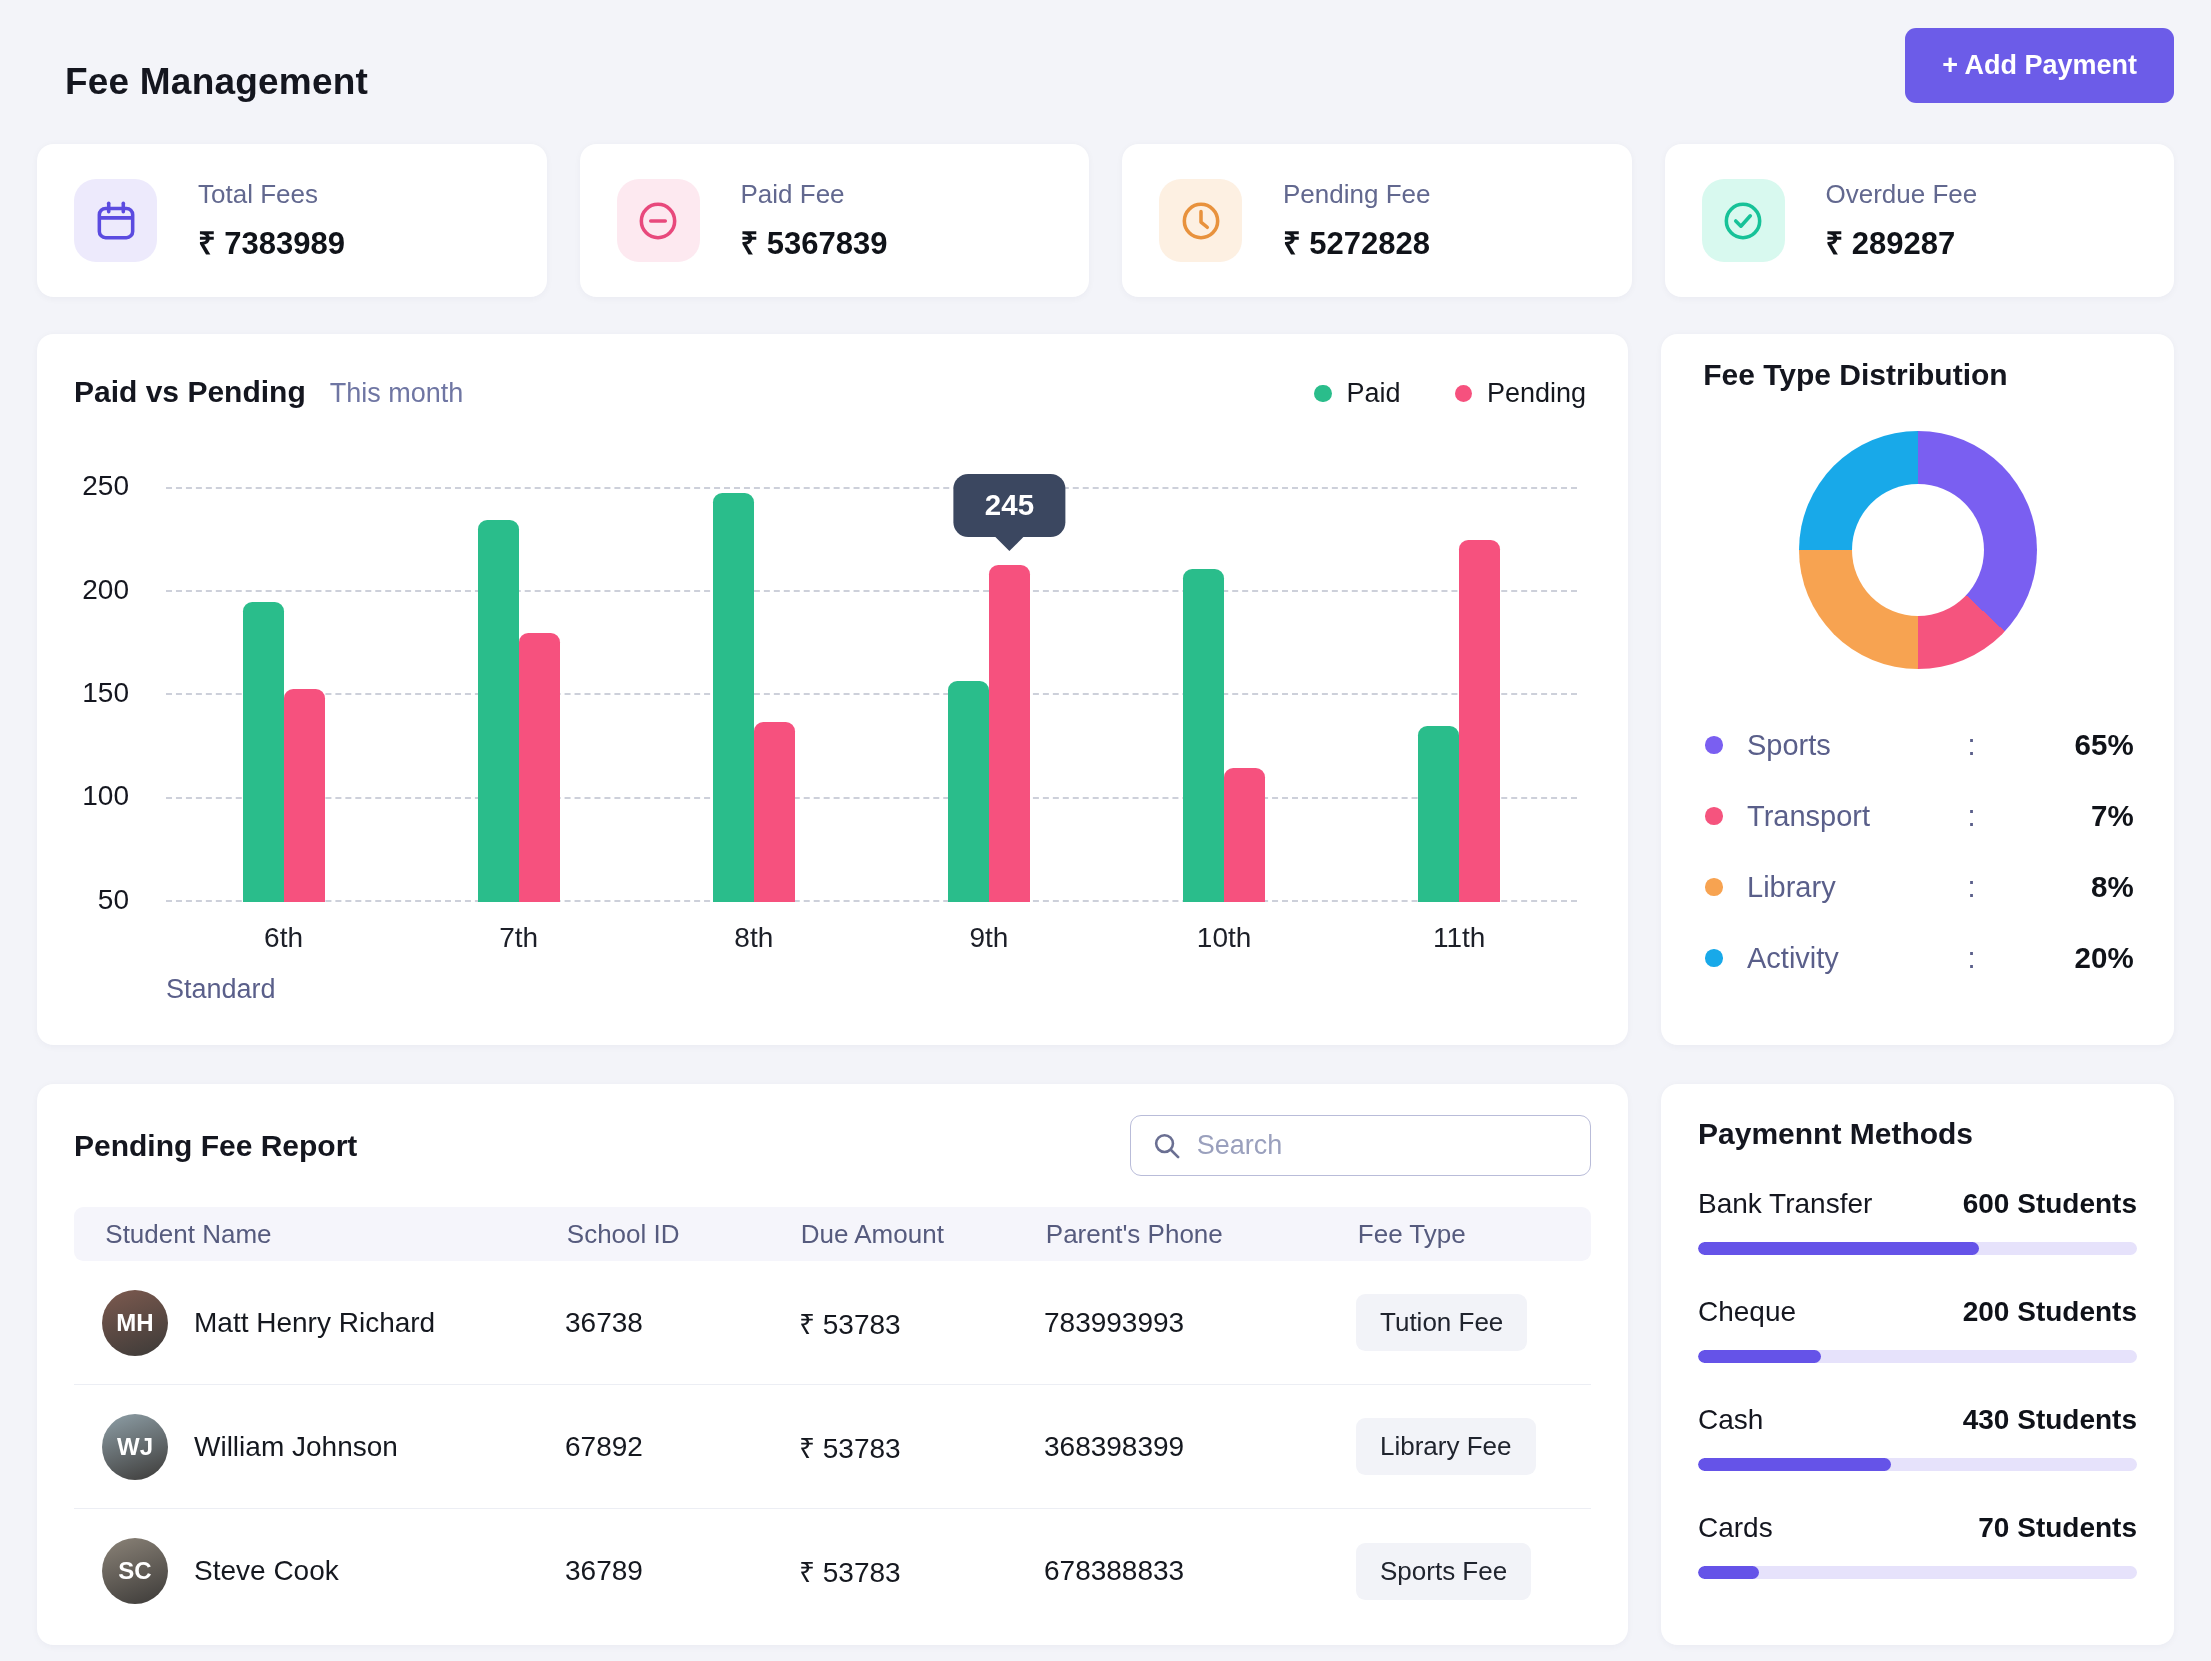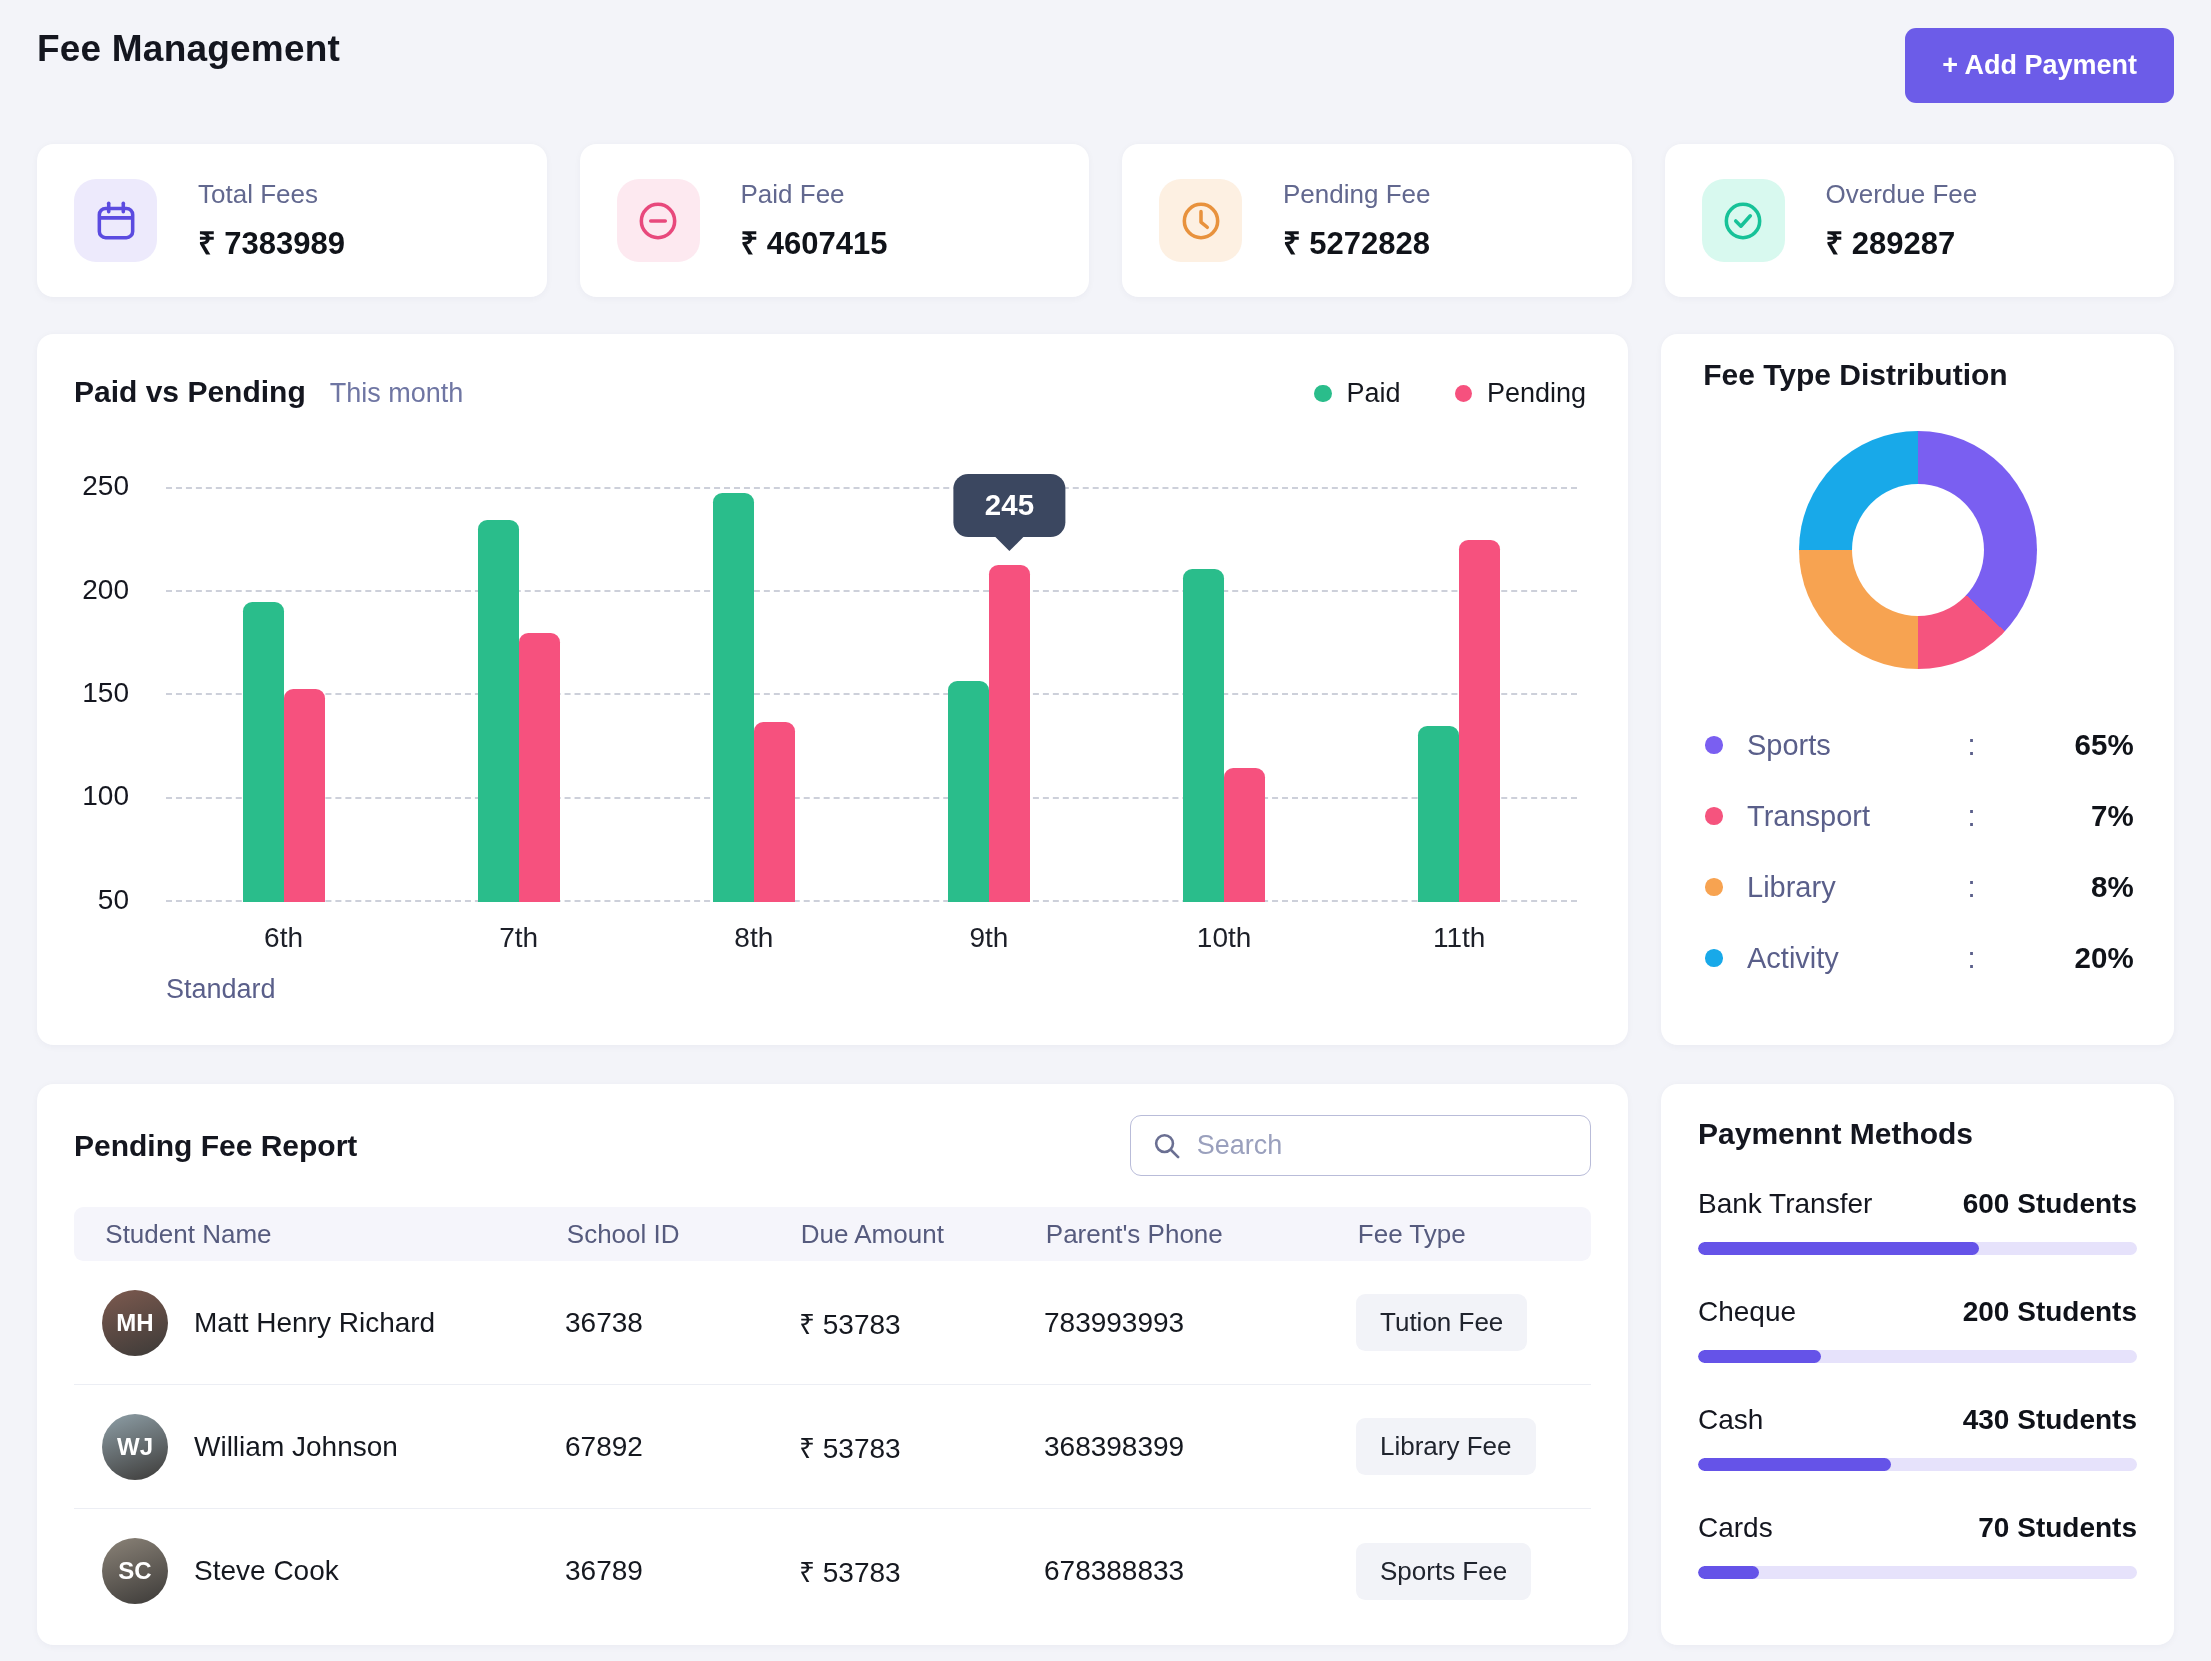--- a/index.html
+++ b/index.html
@@ -4,21 +4,21 @@
 <style>
   * { margin:0; padding:0; box-sizing:border-box; }
   html,body { width:2211px; height:1661px; }
   body {
     background:#f3f4f9;
     font-family:"Liberation Sans", sans-serif;
     color:#14161f;
     padding:28px 37px 31px 37px;
     overflow:hidden;
   }
-  .header { display:flex; justify-content:space-between; align-items:flex-start; margin-bottom:41px; }
+  .header { display:flex; justify-content:space-between; align-items:flex-end; margin-bottom:41px;margin-left:28px; }
   .page-title { font-size:37px; font-weight:bold; letter-spacing:0.2px; }
   .add-btn {
     background:#6c5ce8; color:#ffffff; border:none; border-radius:11px;
     font-size:27px; font-weight:600; padding:22px 37px; cursor:pointer;
     font-family:"Liberation Sans", sans-serif;
   }
   
   .stats-row { display:flex; gap:33px; }
   .stat-card {
     flex:1; background:#ffffff; border-radius:16.6px; height:153px;
@@ -122,21 +122,21 @@
     </div>
     <div class="stat-card">
       <div class="stat-icon" style="background: rgb(253, 233, 240); color: rgb(232, 73, 124);">
         <svg width="50" height="50" viewBox="0 0 48 48" fill="none" stroke="currentColor" stroke-width="3.4" stroke-linecap="round" stroke-linejoin="round">
           <circle cx="24" cy="24" r="16"></circle>
           <line x1="17" y1="24" x2="31" y2="24"></line>
         </svg>
       </div>
       <div>
         <div class="stat-label">Paid Fee</div>
-        <div class="stat-value">₹ 4607415</div>
+        <div class="stat-value">₹ 5367839</div>
       </div>
     </div>
     <div class="stat-card">
       <div class="stat-icon" style="background: rgb(253, 240, 226); color: rgb(232, 146, 61);">
         <svg width="50" height="50" viewBox="0 0 48 48" fill="none" stroke="currentColor" stroke-width="3.4" stroke-linecap="round" stroke-linejoin="round">
           <circle cx="24" cy="24" r="16"></circle>
           <polyline points="24,15 24,25 30,30"></polyline>
         </svg>
       </div>
       <div>

